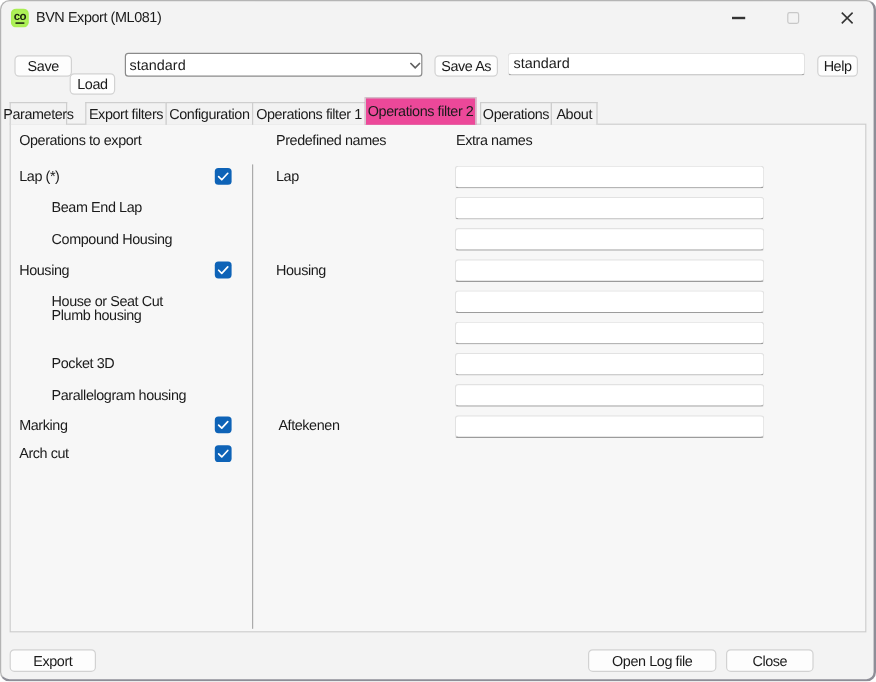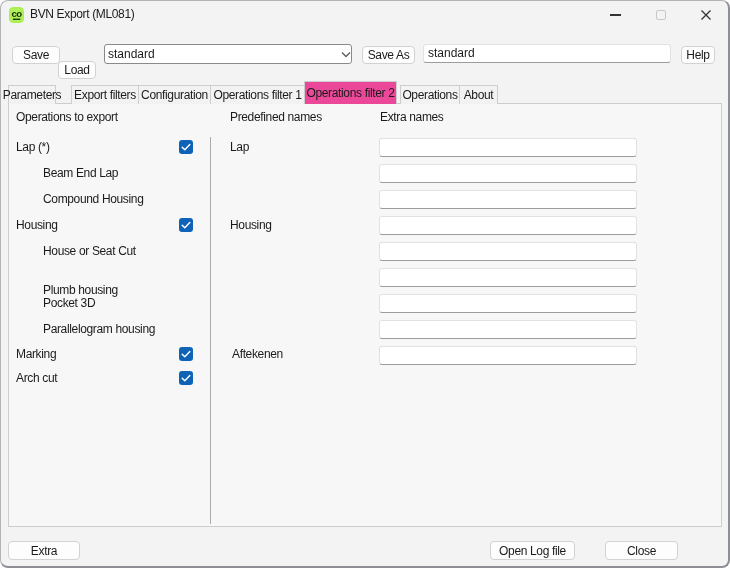--- a/index.html
+++ b/index.html
@@ -64,21 +64,21 @@
 <div class="chk" style="left:179px;top:140px"><svg width="14" height="14" viewBox="0 0 14 14">
       <path d="M3.2 7.2 L5.8 9.8 L10.8 4.4" stroke="#fff" stroke-width="1.4" fill="none" stroke-linecap="round" stroke-linejoin="round"></path>
     </svg></div>
 <div class="lbl" style="left:43px;top:166px">Beam End Lap</div>
 <div class="lbl" style="left:43px;top:192px">Compound Housing</div>
 <div class="lbl" style="left:16px;top:218px">Housing</div>
 <div class="chk" style="left:179px;top:218px"><svg width="14" height="14" viewBox="0 0 14 14">
       <path d="M3.2 7.2 L5.8 9.8 L10.8 4.4" stroke="#fff" stroke-width="1.4" fill="none" stroke-linecap="round" stroke-linejoin="round"></path>
     </svg></div>
 <div class="lbl" style="left:43px;top:244px">House or Seat Cut</div>
-<div class="lbl" style="left:43px;top:283px">Plumb housing</div>
+<div class="lbl" style="left:43px;top:256px">Plumb housing</div>
 <div class="lbl" style="left:43px;top:296px">Pocket 3D</div>
 <div class="lbl" style="left:43px;top:322px">Parallelogram housing</div>
 <div class="lbl" style="left:16px;top:347px">Marking</div>
 <div class="chk" style="left:179px;top:347px"><svg width="14" height="14" viewBox="0 0 14 14">
       <path d="M3.2 7.2 L5.8 9.8 L10.8 4.4" stroke="#fff" stroke-width="1.4" fill="none" stroke-linecap="round" stroke-linejoin="round"></path>
     </svg></div>
 <div class="lbl" style="left:16px;top:371px">Arch cut</div>
 <div class="chk" style="left:179px;top:371px"><svg width="14" height="14" viewBox="0 0 14 14">
       <path d="M3.2 7.2 L5.8 9.8 L10.8 4.4" stroke="#fff" stroke-width="1.4" fill="none" stroke-linecap="round" stroke-linejoin="round"></path>
     </svg></div>
@@ -90,15 +90,15 @@
 <div class="inp" style="left:379px;top:138px;width:258px;height:19px"></div>
 <div class="inp" style="left:379px;top:164px;width:258px;height:19px"></div>
 <div class="inp" style="left:379px;top:190px;width:258px;height:19px"></div>
 <div class="inp" style="left:379px;top:216px;width:258px;height:19px"></div>
 <div class="inp" style="left:379px;top:242px;width:258px;height:19px"></div>
 <div class="inp" style="left:379px;top:268px;width:258px;height:19px"></div>
 <div class="inp" style="left:379px;top:294px;width:258px;height:19px"></div>
 <div class="inp" style="left:379px;top:320px;width:258px;height:19px"></div>
 <div class="inp" style="left:379px;top:346px;width:258px;height:19px"></div>
 
-<div class="btn" style="left:8px;top:541px;width:72px;height:19px">Extra</div>
-<div class="btn" style="left:490px;top:541px;width:85px;height:19px">Open Log file</div>
+<div class="btn" style="left:8px;top:541px;width:72px;height:19px">Export</div>
+<div class="btn" style="left:490px;top:541px;width:107px;height:19px">Open Log file</div>
 <div class="btn" style="left:605px;top:541px;width:73px;height:19px">Close</div>
 
 </body></html>

